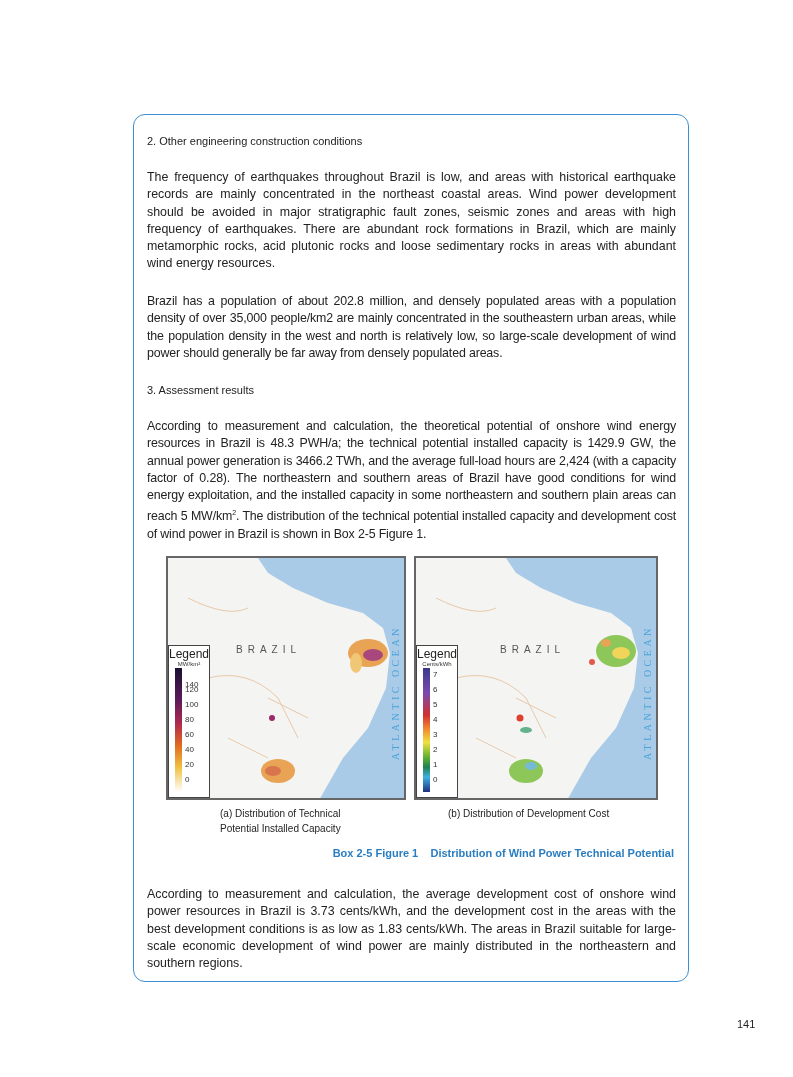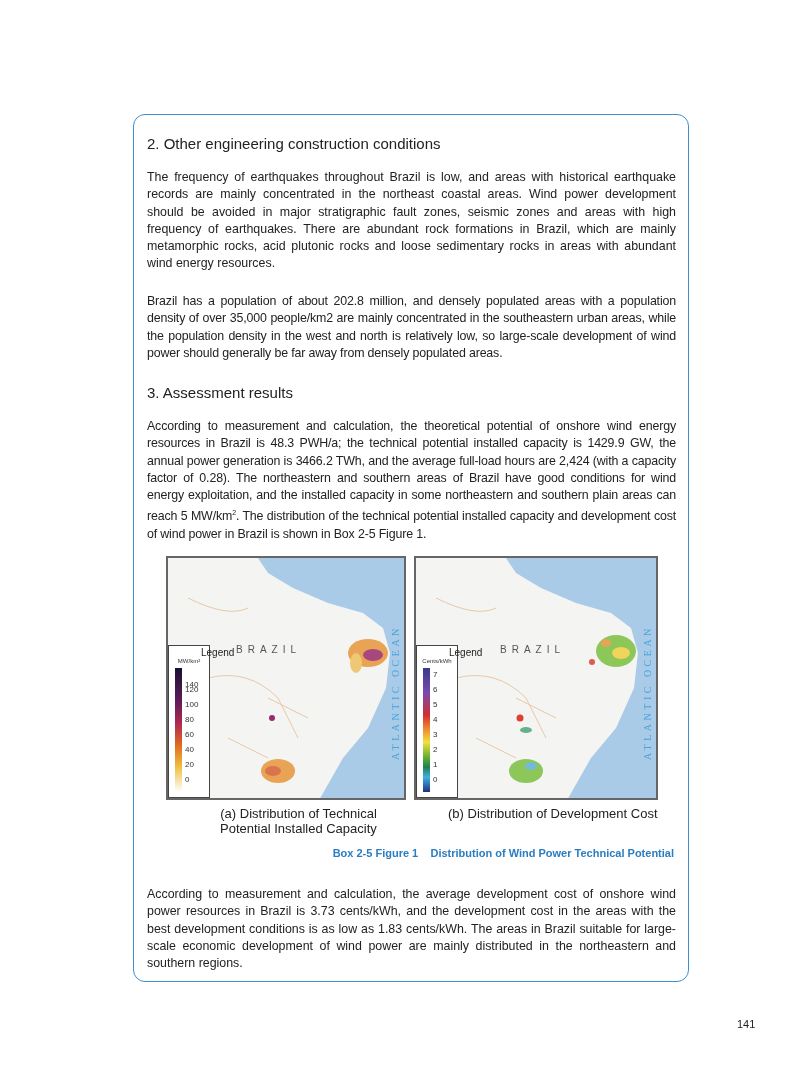--- a/index.html
+++ b/index.html
@@ -1,29 +1,29 @@
 <!DOCTYPE html>
 <html><head>
 <meta charset="utf-8">
 <style>
   html,body{margin:0;padding:0;background:#fff;}
   body{width:793px;height:1077px;position:relative;font-family:"Liberation Sans",sans-serif;color:#222;}
   .box{position:absolute;left:133px;top:114px;width:556px;height:868px;border:1.5px solid #3c8fd0;border-radius:12px;box-sizing:border-box;}
   .txt{position:absolute;left:147px;width:529px;font-size:12.4px;line-height:17.3px;text-align:justify;color:#222;}
-  .h{position:absolute;left:147px;font-size:15px;color:#222;}
+  .h{position:absolute;left:147px;font-size:11px;color:#222;}
   .fig{position:absolute;top:556px;width:240px;height:244px;border:2px solid #666;box-sizing:border-box;overflow:hidden;background:#f4f4f2;}
   .fig svg{position:absolute;left:0;top:0;}
   .legend{position:absolute;left:0;top:87px;width:42px;height:153px;border:1.5px solid #444;background:#fff;box-sizing:border-box;}
-  .legend .lt{font-size:10px;text-align:center;margin-top:1px;color:#222;margin-left:32px;}
+  .legend .lt{font-size:12px;text-align:center;margin-top:1px;color:#222;}
   .legend .lu{font-size:6px;text-align:center;color:#333;}
   .bar{position:absolute;left:6px;top:22px;width:7px;height:124px;}
   .tick{position:absolute;left:16px;font-size:8px;color:#333;}
   .ocean{position:absolute;right:2px;top:40px;width:12px;height:190px;writing-mode:vertical-rl;transform:rotate(180deg);font-family:"Liberation Serif",serif;font-size:10px;letter-spacing:3.5px;color:#4aa3d9;text-align:center;}
   .brazil{position:absolute;font-size:10px;letter-spacing:5px;color:#555;}
-  .cap{position:absolute;font-size:13px;line-height:15px;color:#222;text-align:right;}
+  .cap{position:absolute;font-size:10px;line-height:15px;color:#222;}
   .figtitle{position:absolute;left:148px;width:526px;top:846px;text-align:right;font-size:11px;line-height:15px;font-weight:bold;color:#2a7dc0;}
   .pnum{position:absolute;left:737px;top:1018px;font-size:11px;color:#222;}
 </style>
 </head>
 <body>
 
 <div class="box"></div>
 
 <div class="h" style="top:135px">2. Other engineering construction conditions</div>
 <div class="txt" style="top:169px">The frequency of earthquakes throughout Brazil is low, and areas with historical earthquake records are mainly concentrated in the northeast coastal areas. Wind power development should be avoided in major stratigraphic fault zones, seismic zones and areas with high frequency of earthquakes. There are abundant rock formations in Brazil, which are mainly metamorphic rocks, acid plutonic rocks and loose sedimentary rocks in areas with abundant wind energy resources.</div>

